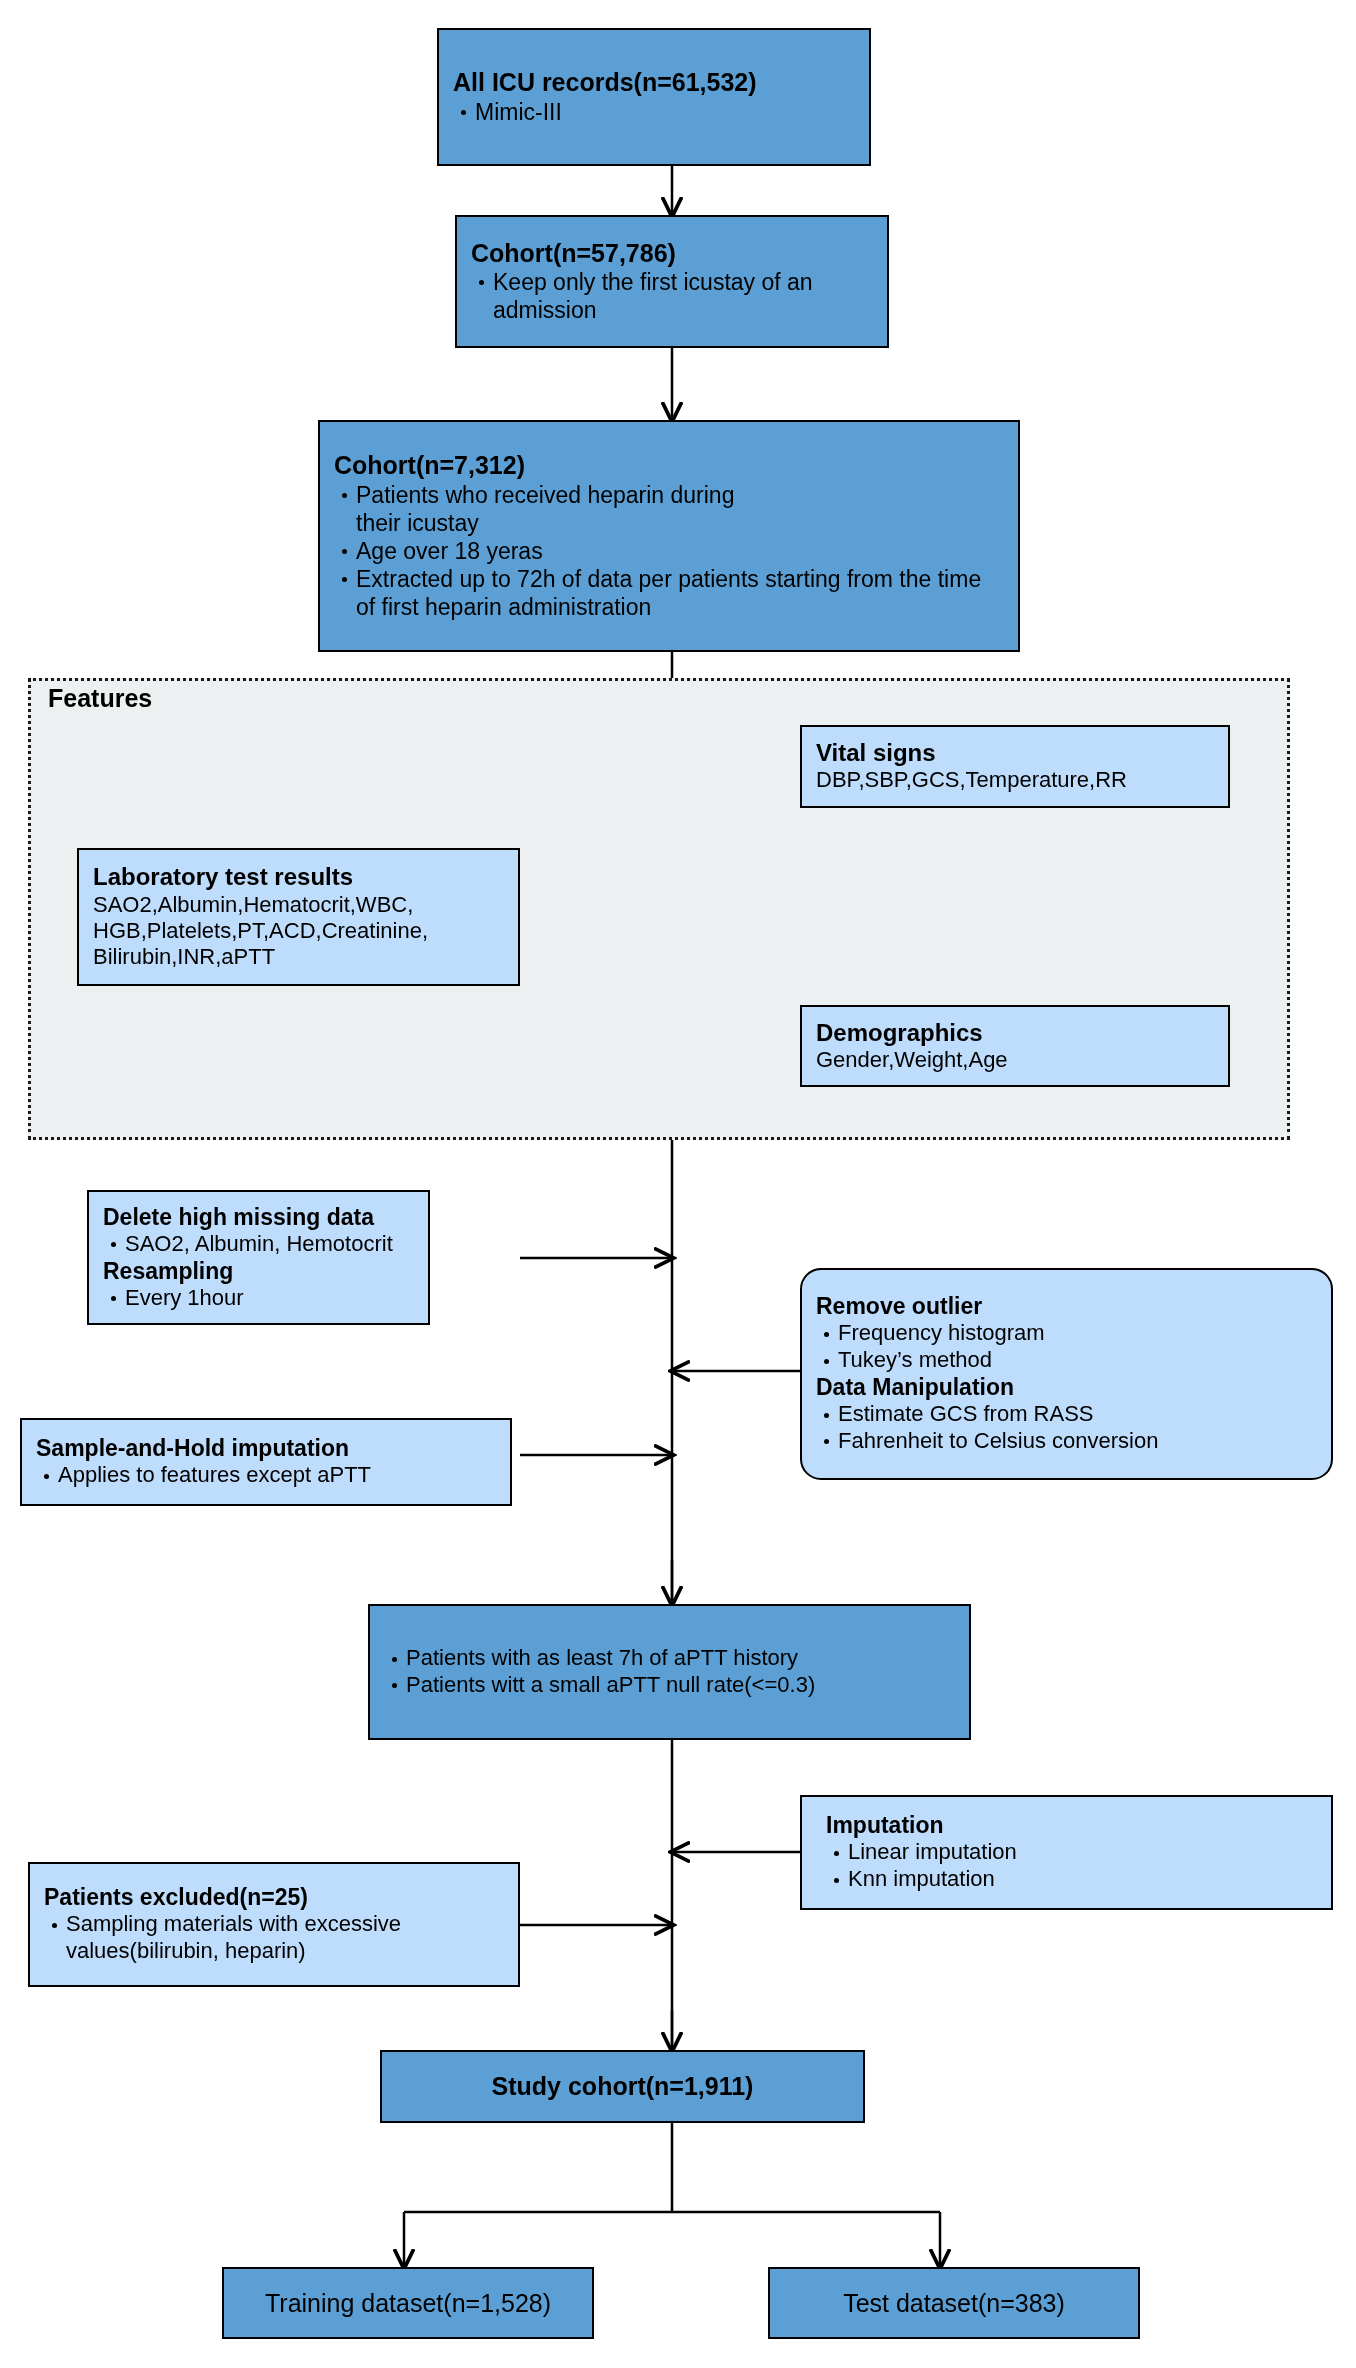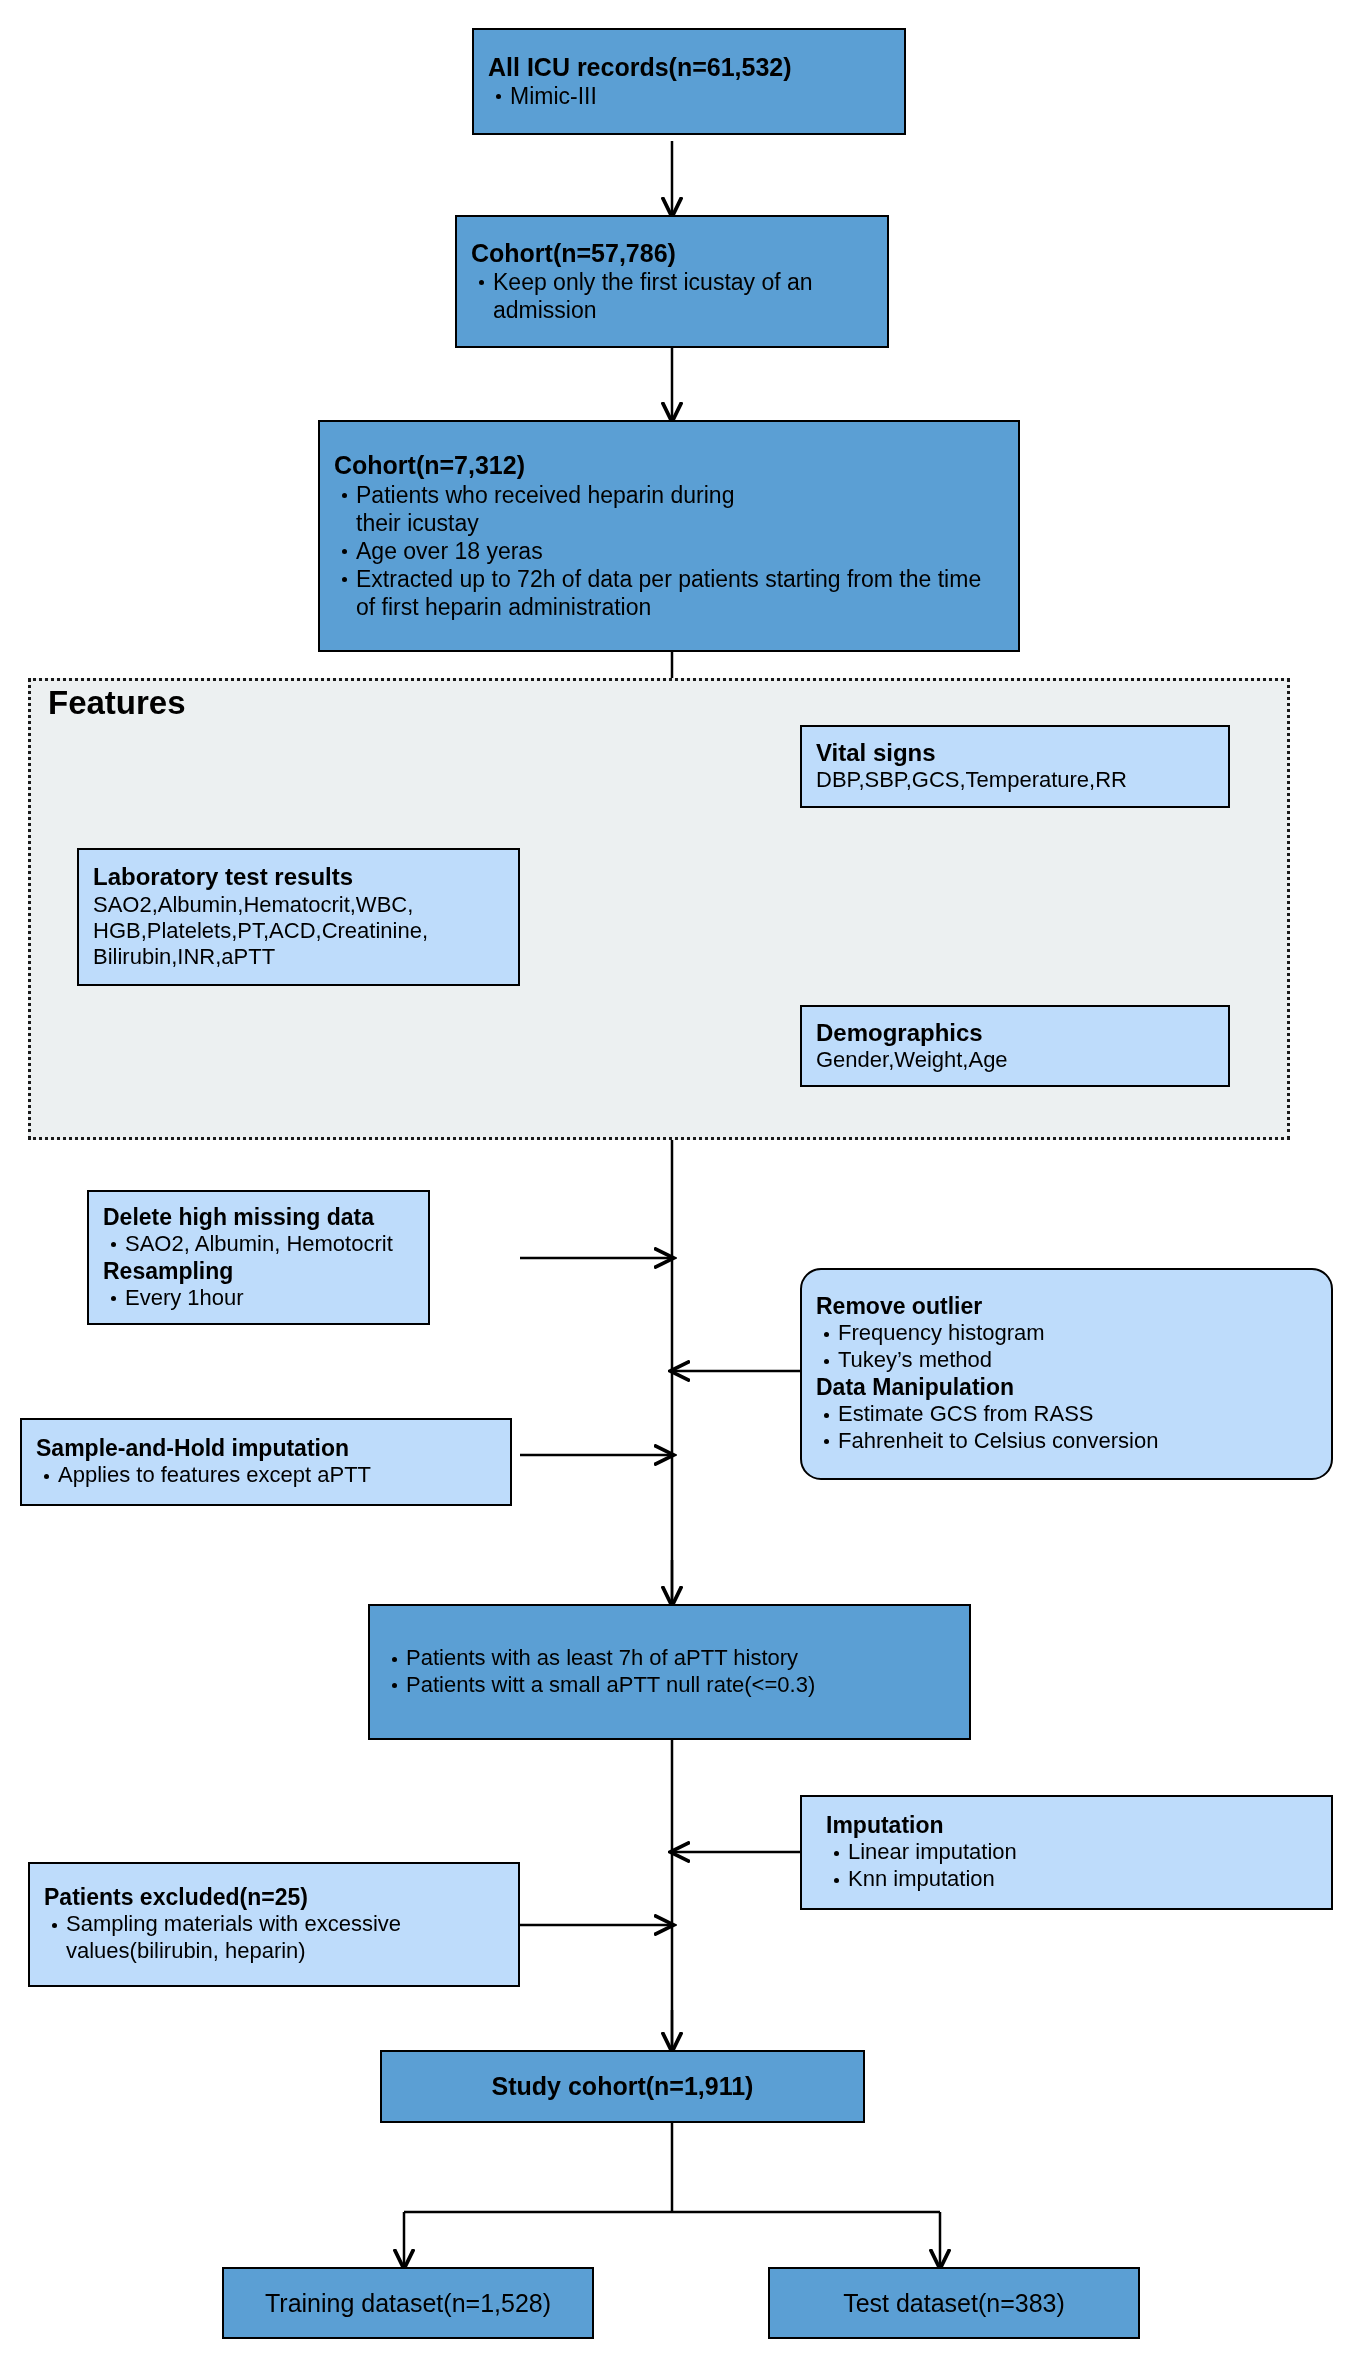--- a/index.html
+++ b/index.html
@@ -18,21 +18,21 @@
   .node ul{margin:0;padding:0;list-style:none;}
   .node li{position:relative;padding-left:22px;line-height:1.22;font-weight:normal;}
   .node li:before{content:"";position:absolute;left:8px;top:0.52em;
                   width:5px;height:5px;border-radius:50%;background:#000;}
 
   .pad{padding:10px 14px;}
   .ctr{align-items:center;text-align:center;}
 
   .features-box{position:absolute;box-sizing:border-box;
      border:3px dotted #1a1a1a;background:#ECF0F1;}
-  .features-label{position:absolute;font-size:33px;font-weight:bold;}
+  .features-label{position:absolute;font-size:25px;font-weight:bold;}
   .f22{font-size:22px;}
   .f23{font-size:23px;}
   .f24{font-size:24px;}
   .f25{font-size:25px;}
 </style>
 </head>
 <body>
 
 <div id="canvas">
 
@@ -77,21 +77,21 @@
       <path d="M672,2123 L672,2212"></path>
       <path d="M404,2212 L940,2212"></path>
       <path d="M404,2212 L404,2267" marker-end="url(#ah)"></path>
       <path d="M940,2212 L940,2267" marker-end="url(#ah)"></path>
     </g>
   </svg>
 
   <div class="features-box" style="left:28px;top:678px;width:1262px;height:462px;"></div>
   <div class="features-label" style="left:48px;top:684px;">Features</div>
 
-  <div class="node dark pad" style="left:472px;top:28px;width:434px;height:107px;">
+  <div class="node dark pad" style="left:437px;top:28px;width:434px;height:138px;">
     <div class="title f25">All ICU records(n=61,532)</div>
     <ul>
       <li class="f23">Mimic-III</li>
     </ul>
   </div>
 
   <div class="node dark pad" style="left:455px;top:215px;width:434px;height:133px;">
     <div class="title f25">Cohort(n=57,786)</div>
     <ul>
       <li class="f23" style="max-width:340px;">Keep only the first icustay of an admission</li>

